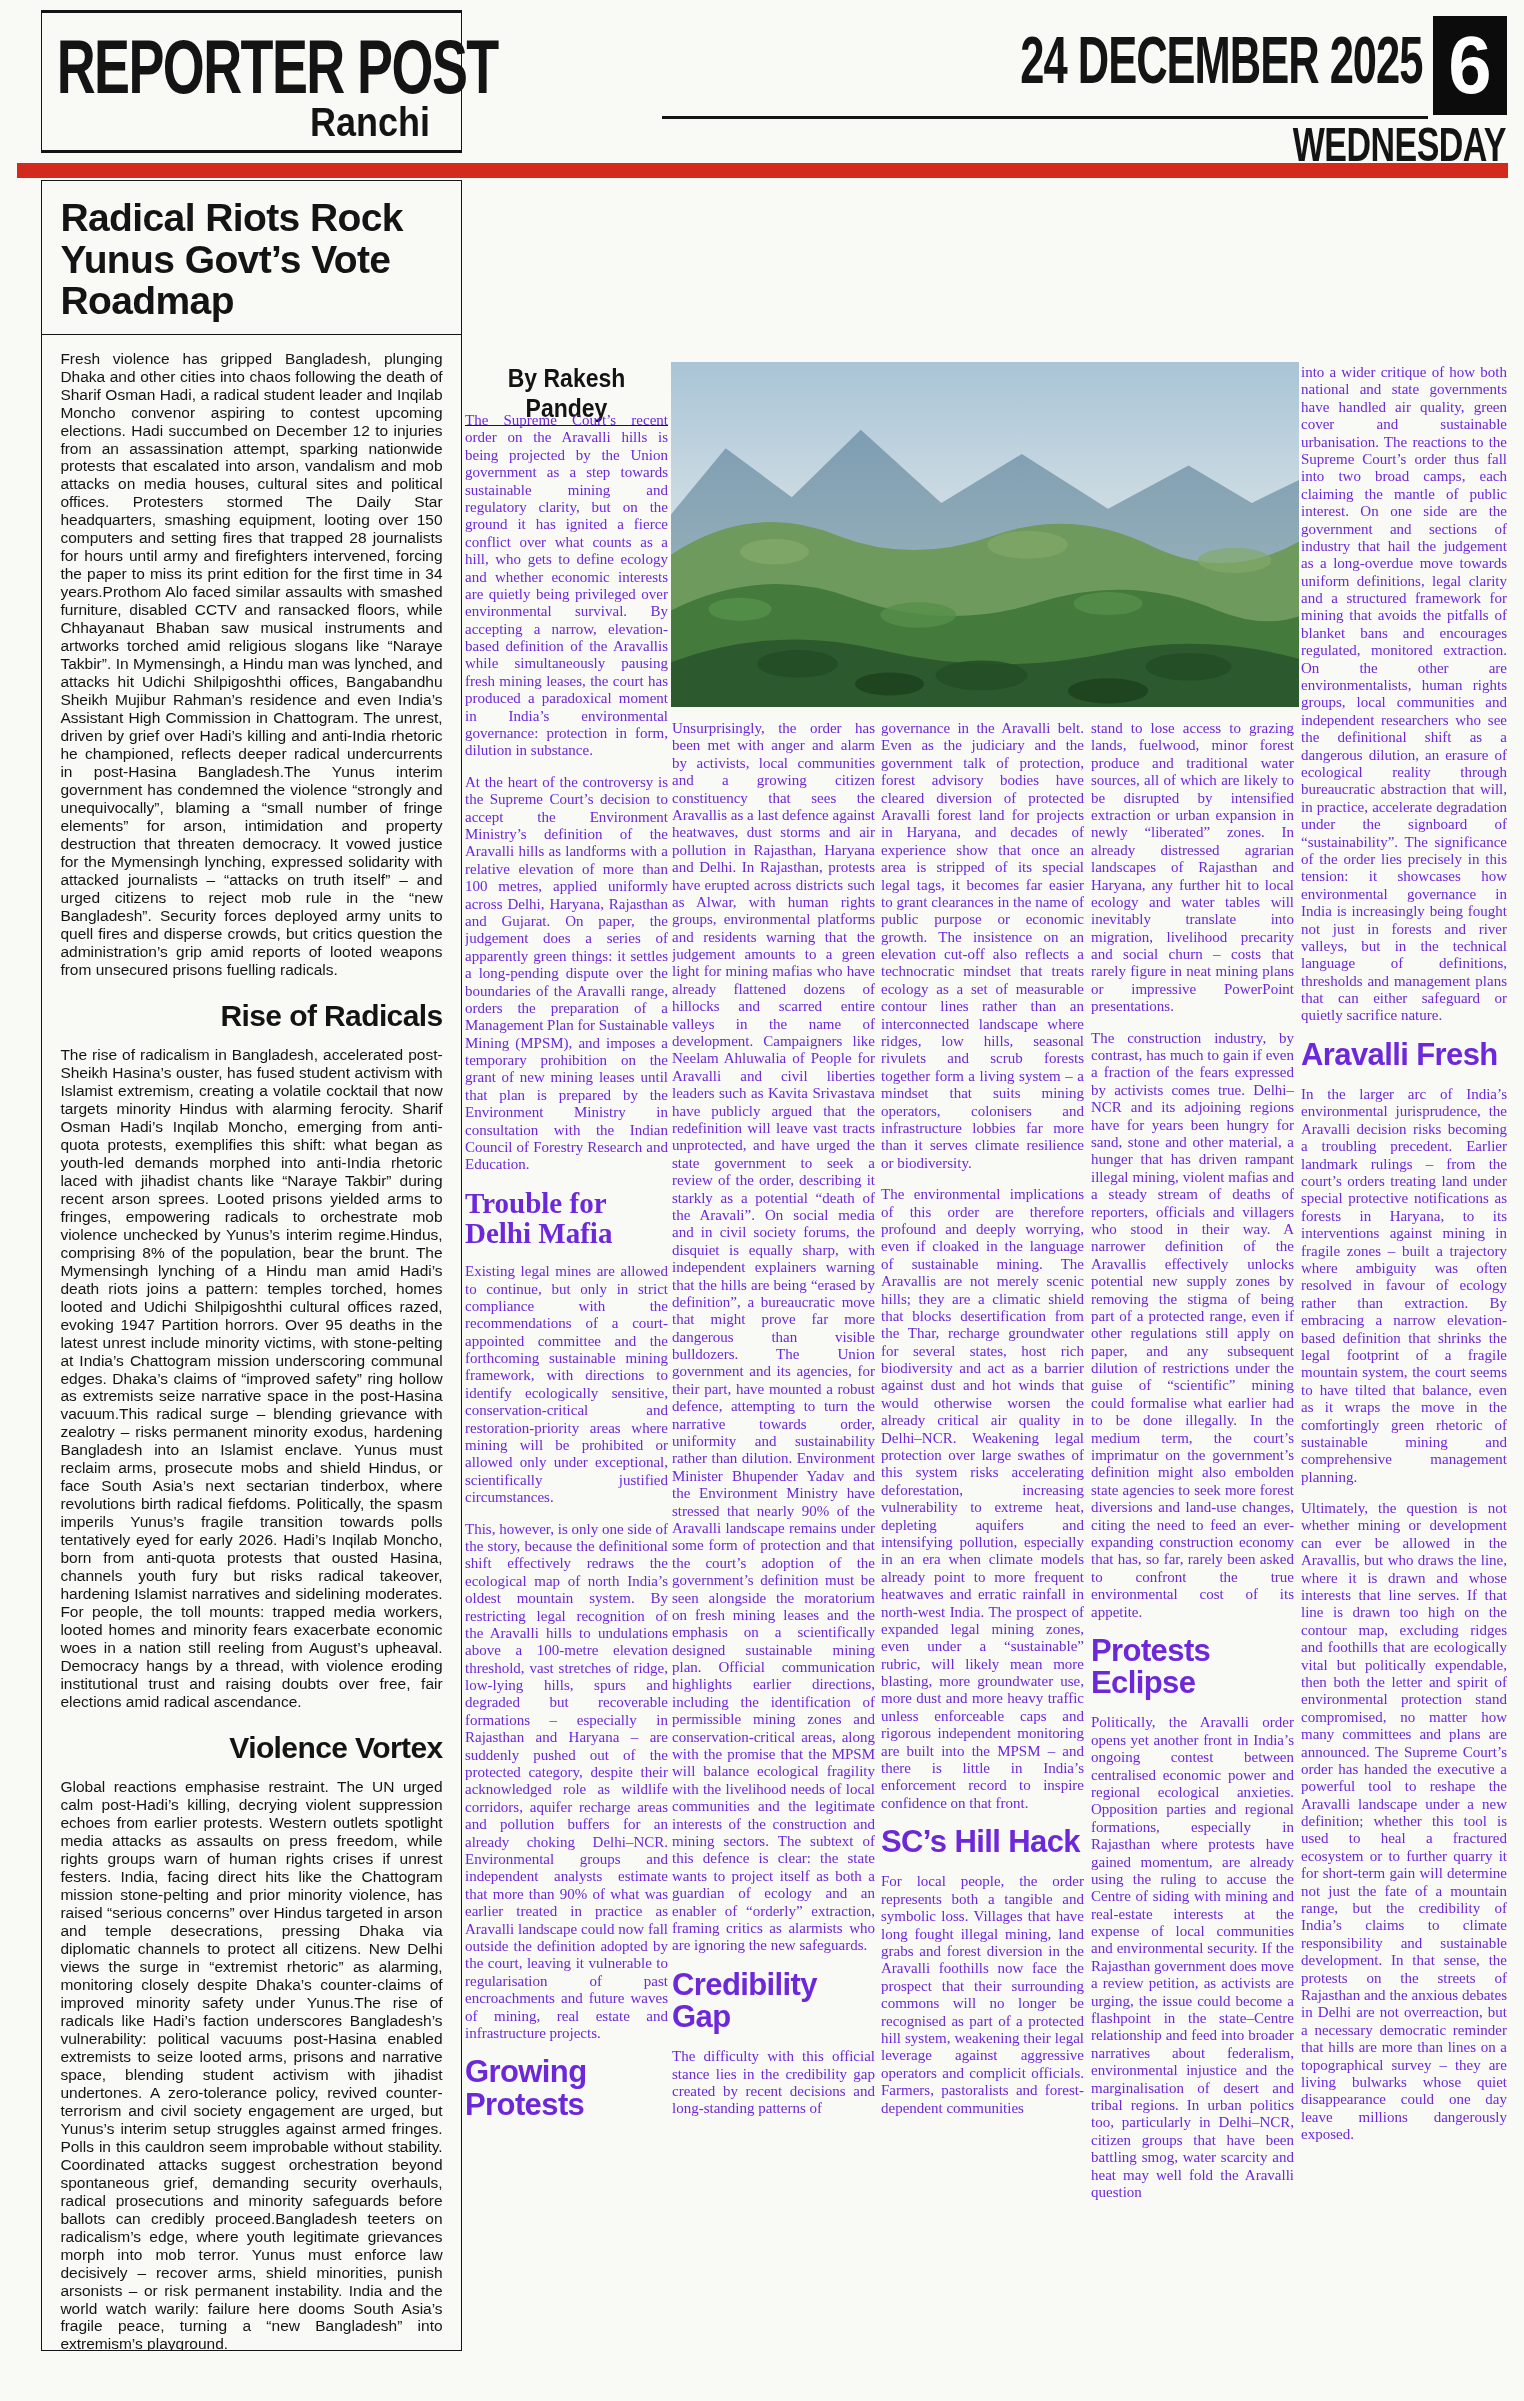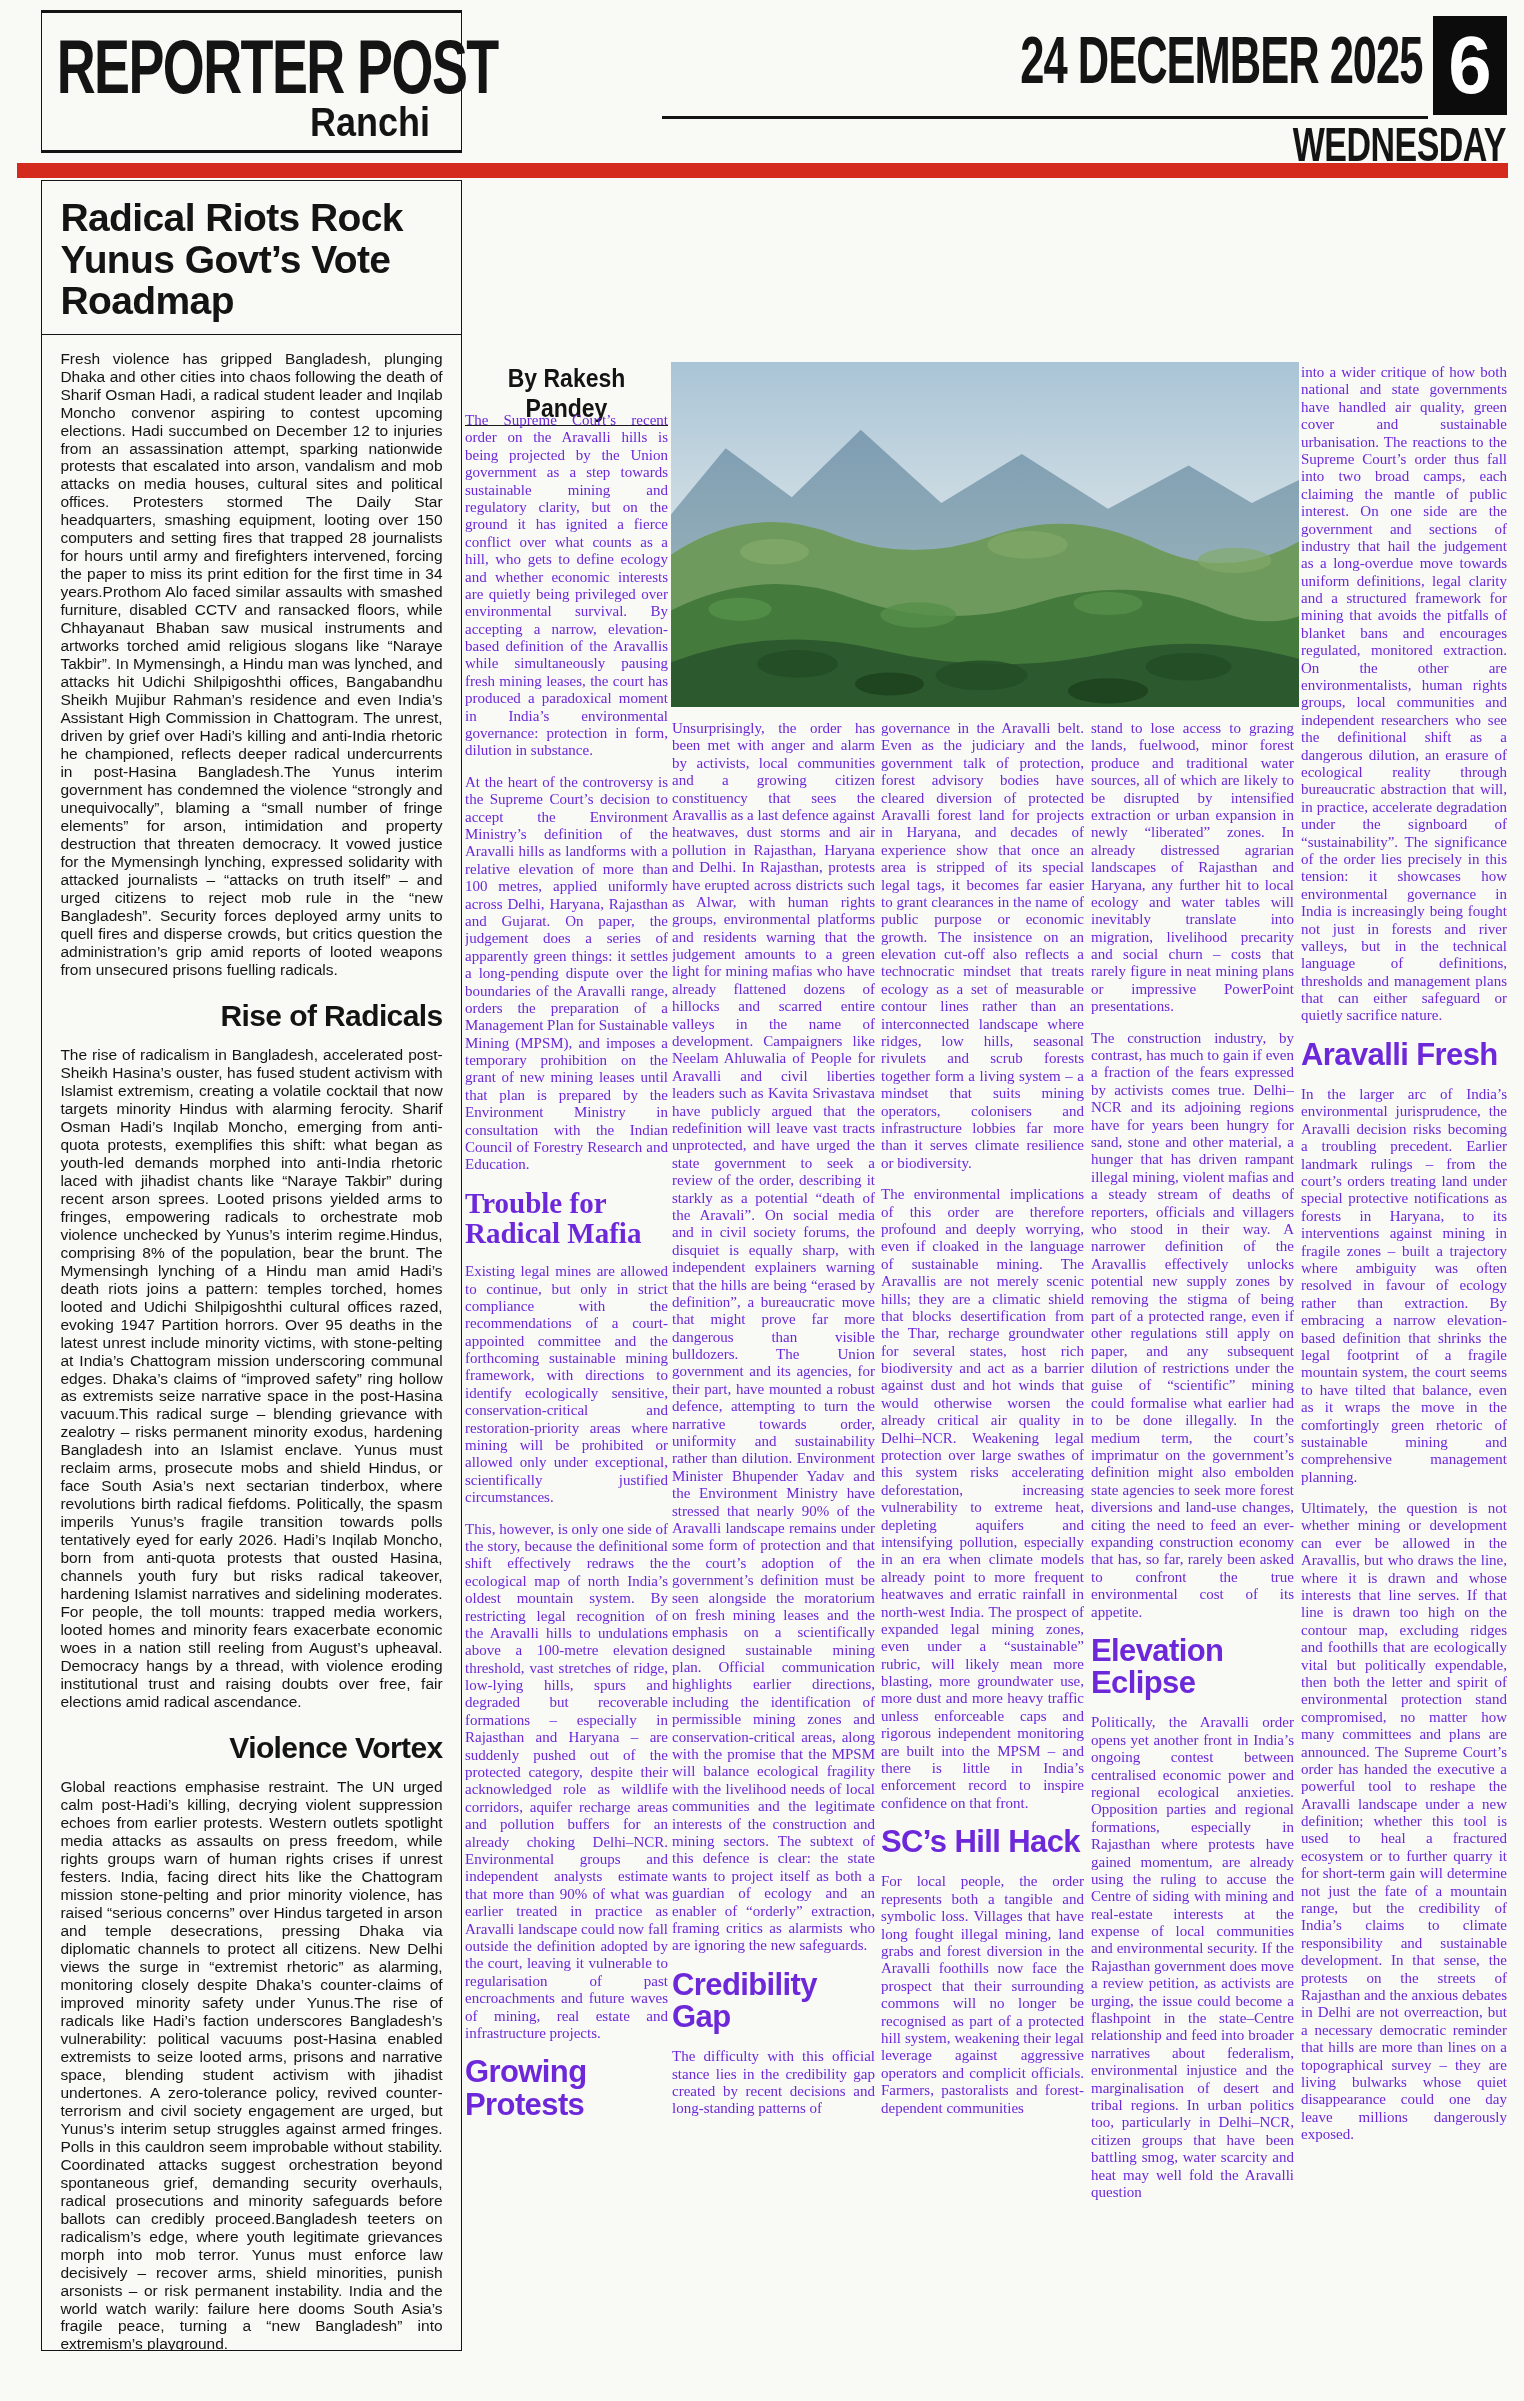--- a/index.html
+++ b/index.html
@@ -114,40 +114,40 @@
       <ellipse cx="540" cy="545" rx="80" ry="26" fill="#234d26" opacity="0.85"></ellipse>
       <ellipse cx="900" cy="530" rx="75" ry="24" fill="#234d26" opacity="0.9"></ellipse>
       <ellipse cx="380" cy="560" rx="60" ry="20" fill="#1d421f" opacity="0.9"></ellipse>
       <ellipse cx="760" cy="572" rx="70" ry="22" fill="#1d421f" opacity="0.9"></ellipse>
     </svg>
   </div>
 
   <div class="article-column col-1">
       <div class="col-para">The Supreme Court’s recent order on the Aravalli hills is being projected by the Union government as a step towards sustainable mining and regulatory clarity, but on the ground it has ignited a fierce conflict over what counts as a hill, who gets to define ecology and whether economic interests are quietly being privileged over environmental survival. By accepting a narrow, elevation-based definition of the Aravallis while simultaneously pausing fresh mining leases, the court has produced a paradoxical moment in India’s environmental governance: protection in form, dilution in substance.</div>
       <div class="col-para">At the heart of the controversy is the Supreme Court’s decision to accept the Environment Ministry’s definition of the Aravalli hills as landforms with a relative elevation of more than 100 metres, applied uniformly across Delhi, Haryana, Rajasthan and Gujarat. On paper, the judgement does a series of apparently green things: it settles a long-pending dispute over the boundaries of the Aravalli range, orders the preparation of a Management Plan for Sustainable Mining (MPSM), and imposes a temporary prohibition on the grant of new mining leases until that plan is prepared by the Environment Ministry in consultation with the Indian Council of Forestry Research and Education.</div>
-      <div class="col-heading serif-heading">Trouble for Radical Mafia</div>
+      <div class="col-heading serif-heading">Trouble for Delhi Mafia</div>
       <div class="col-para">Existing legal mines are allowed to continue, but only in strict compliance with the recommendations of a court-appointed committee and the forthcoming sustainable mining framework, with directions to identify ecologically sensitive, conservation-critical and restoration-priority areas where mining will be prohibited or allowed only under exceptional, scientifically justified circumstances.</div>
       <div class="col-para">This, however, is only one side of the story, because the definitional shift effectively redraws the ecological map of north India’s oldest mountain system. By restricting legal recognition of the Aravalli hills to undulations above a 100-metre elevation threshold, vast stretches of ridge, low-lying hills, spurs and degraded but recoverable formations – especially in Rajasthan and Haryana – are suddenly pushed out of the protected category, despite their acknowledged role as wildlife corridors, aquifer recharge areas and pollution buffers for an already choking Delhi–NCR. Environmental groups and independent analysts estimate that more than 90% of what was earlier treated in practice as Aravalli landscape could now fall outside the definition adopted by the court, leaving it vulnerable to regularisation of past encroachments and future waves of mining, real estate and infrastructure projects.</div>
       <div class="col-heading">Growing Protests</div>
     </div>
   <div class="article-column col-2">
       <div class="col-para">Unsurprisingly, the order has been met with anger and alarm by activists, local communities and a growing citizen constituency that sees the Aravallis as a last defence against heatwaves, dust storms and air pollution in Rajasthan, Haryana and Delhi. In Rajasthan, protests have erupted across districts such as Alwar, with human rights groups, environmental platforms and residents warning that the judgement amounts to a green light for mining mafias who have already flattened dozens of hillocks and scarred entire valleys in the name of development. Campaigners like Neelam Ahluwalia of People for Aravalli and civil liberties leaders such as Kavita Srivastava have publicly argued that the redefinition will leave vast tracts unprotected, and have urged the state government to seek a review of the order, describing it starkly as a potential “death of the Aravali”. On social media and in civil society forums, the disquiet is equally sharp, with independent explainers warning that the hills are being “erased by definition”, a bureaucratic move that might prove far more dangerous than visible bulldozers. The Union government and its agencies, for their part, have mounted a robust defence, attempting to turn the narrative towards order, uniformity and sustainability rather than dilution. Environment Minister Bhupender Yadav and the Environment Ministry have stressed that nearly 90% of the Aravalli landscape remains under some form of protection and that the court’s adoption of the government’s definition must be seen alongside the moratorium on fresh mining leases and the emphasis on a scientifically designed sustainable mining plan. Official communication highlights earlier directions, including the identification of permissible mining zones and conservation-critical areas, along with the promise that the MPSM will balance ecological fragility with the livelihood needs of local communities and the legitimate interests of the construction and mining sectors. The subtext of this defence is clear: the state wants to project itself as both a guardian of ecology and an enabler of “orderly” extraction, framing critics as alarmists who are ignoring the new safeguards.</div>
       <div class="col-heading">Credibility Gap</div>
       <div class="col-para">The difficulty with this official stance lies in the credibility gap created by recent decisions and long-standing patterns of</div>
     </div>
   <div class="article-column col-3">
       <div class="col-para">governance in the Aravalli belt. Even as the judiciary and the government talk of protection, forest advisory bodies have cleared diversion of protected Aravalli forest land for projects in Haryana, and decades of experience show that once an area is stripped of its special legal tags, it becomes far easier to grant clearances in the name of public purpose or economic growth. The insistence on an elevation cut-off also reflects a technocratic mindset that treats ecology as a set of measurable contour lines rather than an interconnected landscape where ridges, low hills, seasonal rivulets and scrub forests together form a living system – a mindset that suits mining operators, colonisers and infrastructure lobbies far more than it serves climate resilience or biodiversity.</div>
       <div class="col-para">The environmental implications of this order are therefore profound and deeply worrying, even if cloaked in the language of sustainable mining. The Aravallis are not merely scenic hills; they are a climatic shield that blocks desertification from the Thar, recharge groundwater for several states, host rich biodiversity and act as a barrier against dust and hot winds that would otherwise worsen the already critical air quality in Delhi–NCR. Weakening legal protection over large swathes of this system risks accelerating deforestation, increasing vulnerability to extreme heat, depleting aquifers and intensifying pollution, especially in an era when climate models already point to more frequent heatwaves and erratic rainfall in north-west India. The prospect of expanded legal mining zones, even under a “sustainable” rubric, will likely mean more blasting, more groundwater use, more dust and more heavy traffic unless enforceable caps and rigorous independent monitoring are built into the MPSM – and there is little in India’s enforcement record to inspire confidence on that front.</div>
       <div class="col-heading">SC’s Hill Hack</div>
       <div class="col-para">For local people, the order represents both a tangible and symbolic loss. Villages that have long fought illegal mining, land grabs and forest diversion in the Aravalli foothills now face the prospect that their surrounding commons will no longer be recognised as part of a protected hill system, weakening their legal leverage against aggressive operators and complicit officials. Farmers, pastoralists and forest-dependent communities</div>
     </div>
   <div class="article-column col-4">
       <div class="col-para">stand to lose access to grazing lands, fuelwood, minor forest produce and traditional water sources, all of which are likely to be disrupted by intensified extraction or urban expansion in newly “liberated” zones. In already distressed agrarian landscapes of Rajasthan and Haryana, any further hit to local ecology and water tables will inevitably translate into migration, livelihood precarity and social churn – costs that rarely figure in neat mining plans or impressive PowerPoint presentations.</div>
       <div class="col-para">The construction industry, by contrast, has much to gain if even a fraction of the fears expressed by activists comes true. Delhi–NCR and its adjoining regions have for years been hungry for sand, stone and other material, a hunger that has driven rampant illegal mining, violent mafias and a steady stream of deaths of reporters, officials and villagers who stood in their way. A narrower definition of the Aravallis effectively unlocks potential new supply zones by removing the stigma of being part of a protected range, even if other regulations still apply on paper, and any subsequent dilution of restrictions under the guise of “scientific” mining could formalise what earlier had to be done illegally. In the medium term, the court’s imprimatur on the government’s definition might also embolden state agencies to seek more forest diversions and land-use changes, citing the need to feed an ever-expanding construction economy that has, so far, rarely been asked to confront the true environmental cost of its appetite.</div>
-      <div class="col-heading">Elevation Eclipse</div>
+      <div class="col-heading">Protests Eclipse</div>
       <div class="col-para">Politically, the Aravalli order opens yet another front in India’s ongoing contest between centralised economic power and regional ecological anxieties. Opposition parties and regional formations, especially in Rajasthan where protests have gained momentum, are already using the ruling to accuse the Centre of siding with mining and real-estate interests at the expense of local communities and environmental security. If the Rajasthan government does move a review petition, as activists are urging, the issue could become a flashpoint in the state–Centre relationship and feed into broader narratives about federalism, environmental injustice and the marginalisation of desert and tribal regions. In urban politics too, particularly in Delhi–NCR, citizen groups that have been battling smog, water scarcity and heat may well fold the Aravalli question</div>
     </div>
   <div class="article-column col-5">
       <div class="col-para">into a wider critique of how both national and state governments have handled air quality, green cover and sustainable urbanisation. The reactions to the Supreme Court’s order thus fall into two broad camps, each claiming the mantle of public interest. On one side are the government and sections of industry that hail the judgement as a long-overdue move towards uniform definitions, legal clarity and a structured framework for mining that avoids the pitfalls of blanket bans and encourages regulated, monitored extraction. On the other are environmentalists, human rights groups, local communities and independent researchers who see the definitional shift as a dangerous dilution, an erasure of ecological reality through bureaucratic abstraction that will, in practice, accelerate degradation under the signboard of “sustainability”. The significance of the order lies precisely in this tension: it showcases how environmental governance in India is increasingly being fought not just in forests and river valleys, but in the technical language of definitions, thresholds and management plans that can either safeguard or quietly sacrifice nature.</div>
       <div class="col-heading">Aravalli Fresh</div>
       <div class="col-para">In the larger arc of India’s environmental jurisprudence, the Aravalli decision risks becoming a troubling precedent. Earlier landmark rulings – from the court’s orders treating land under special protective notifications as forests in Haryana, to its interventions against mining in fragile zones – built a trajectory where ambiguity was often resolved in favour of ecology rather than extraction. By embracing a narrow elevation-based definition that shrinks the legal footprint of a fragile mountain system, the court seems to have tilted that balance, even as it wraps the move in the comfortingly green rhetoric of sustainable mining and comprehensive management planning.</div>
       <div class="col-para">Ultimately, the question is not whether mining or development can ever be allowed in the Aravallis, but who draws the line, where it is drawn and whose interests that line serves. If that line is drawn too high on the contour map, excluding ridges and foothills that are ecologically vital but politically expendable, then both the letter and spirit of environmental protection stand compromised, no matter how many committees and plans are announced. The Supreme Court’s order has handed the executive a powerful tool to reshape the Aravalli landscape under a new definition; whether this tool is used to heal a fractured ecosystem or to further quarry it for short-term gain will determine not just the fate of a mountain range, but the credibility of India’s claims to climate responsibility and sustainable development. In that sense, the protests on the streets of Rajasthan and the anxious debates in Delhi are not overreaction, but a necessary democratic reminder that hills are more than lines on a topographical survey – they are living bulwarks whose quiet disappearance could one day leave millions dangerously exposed.</div>
     </div>
 
 </div>

